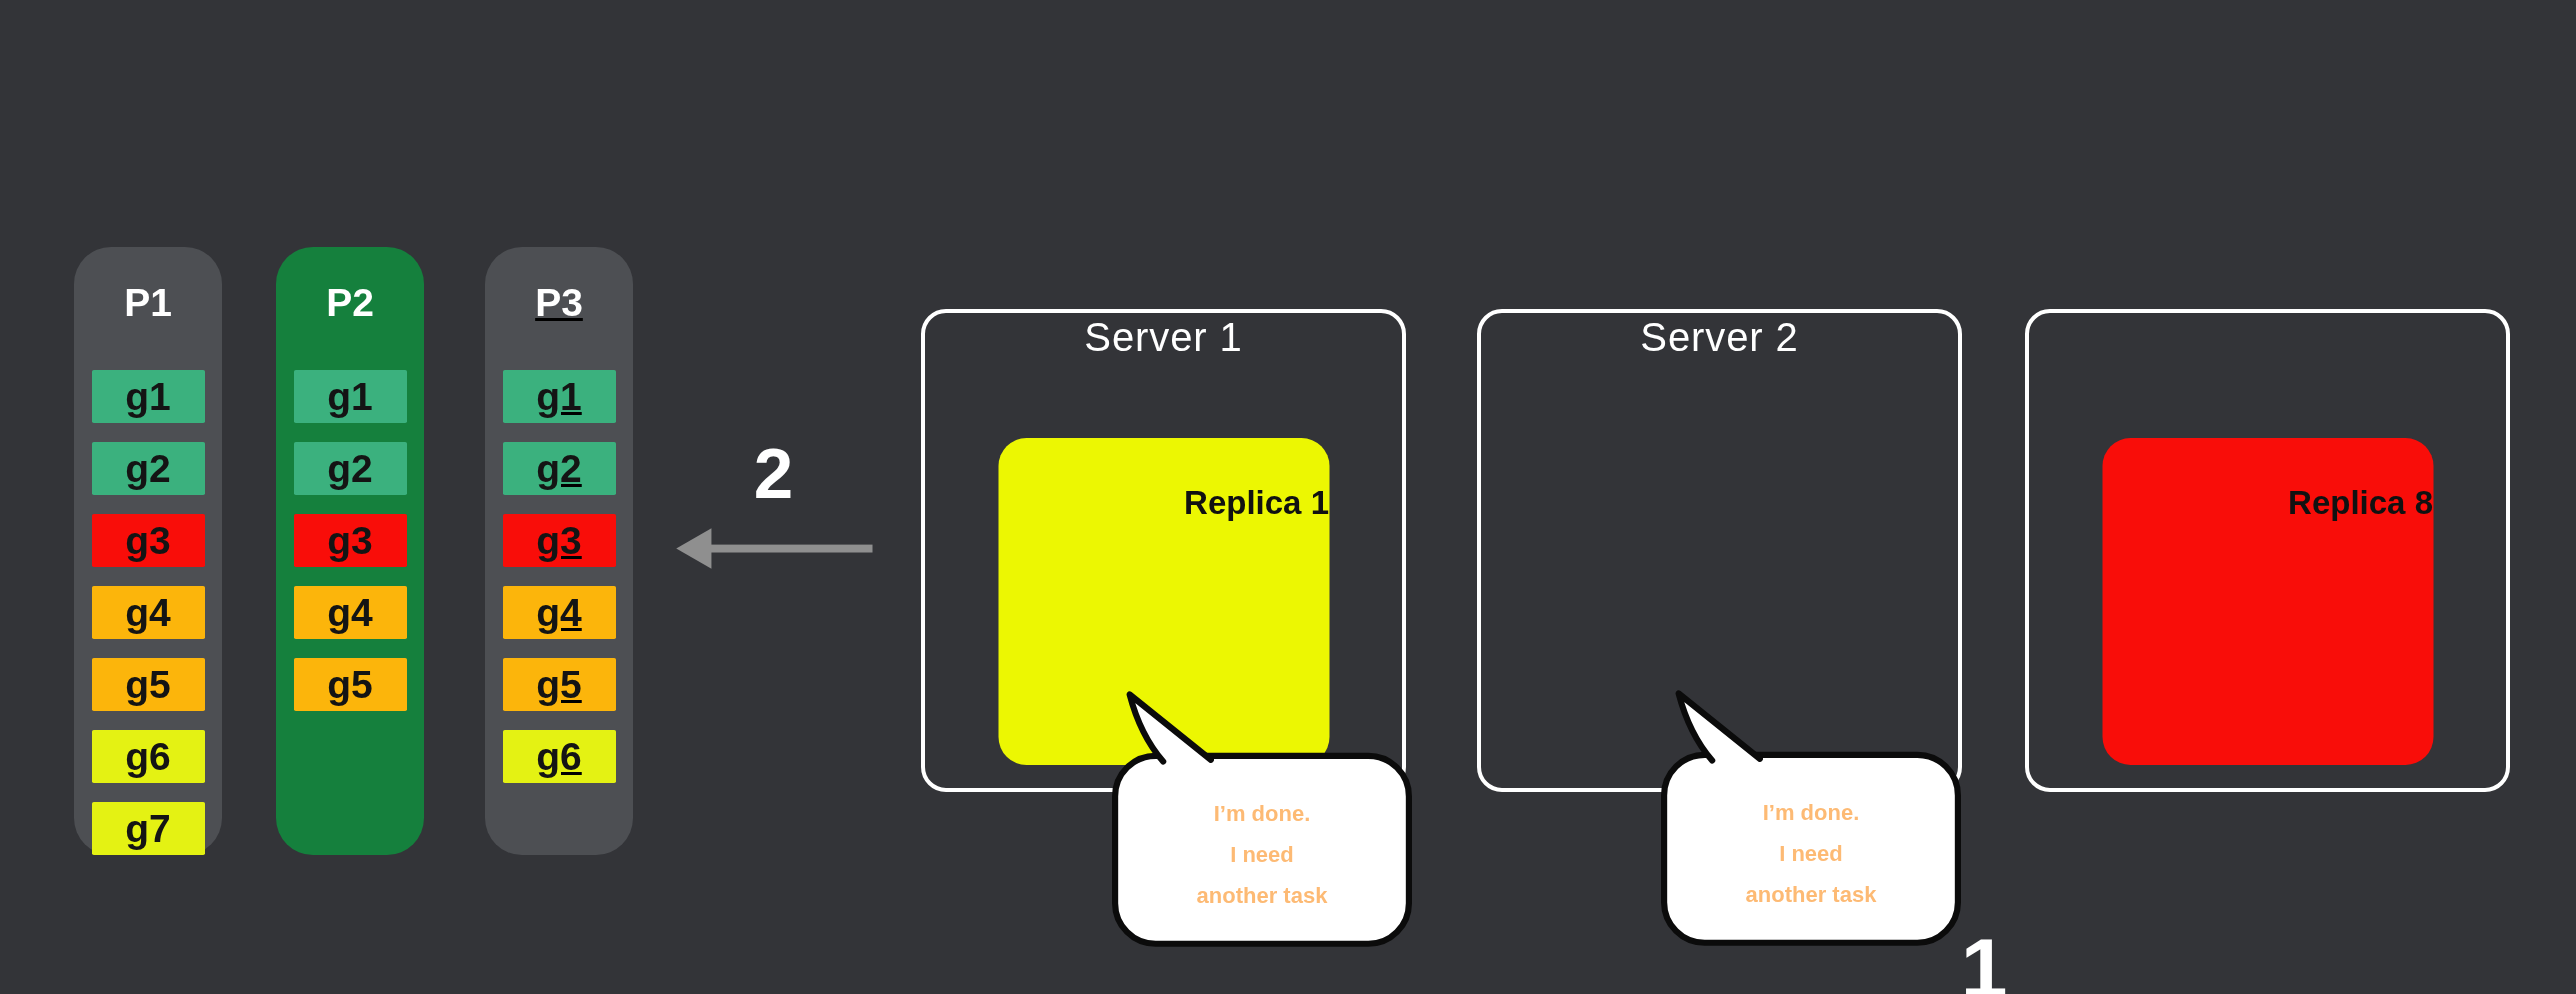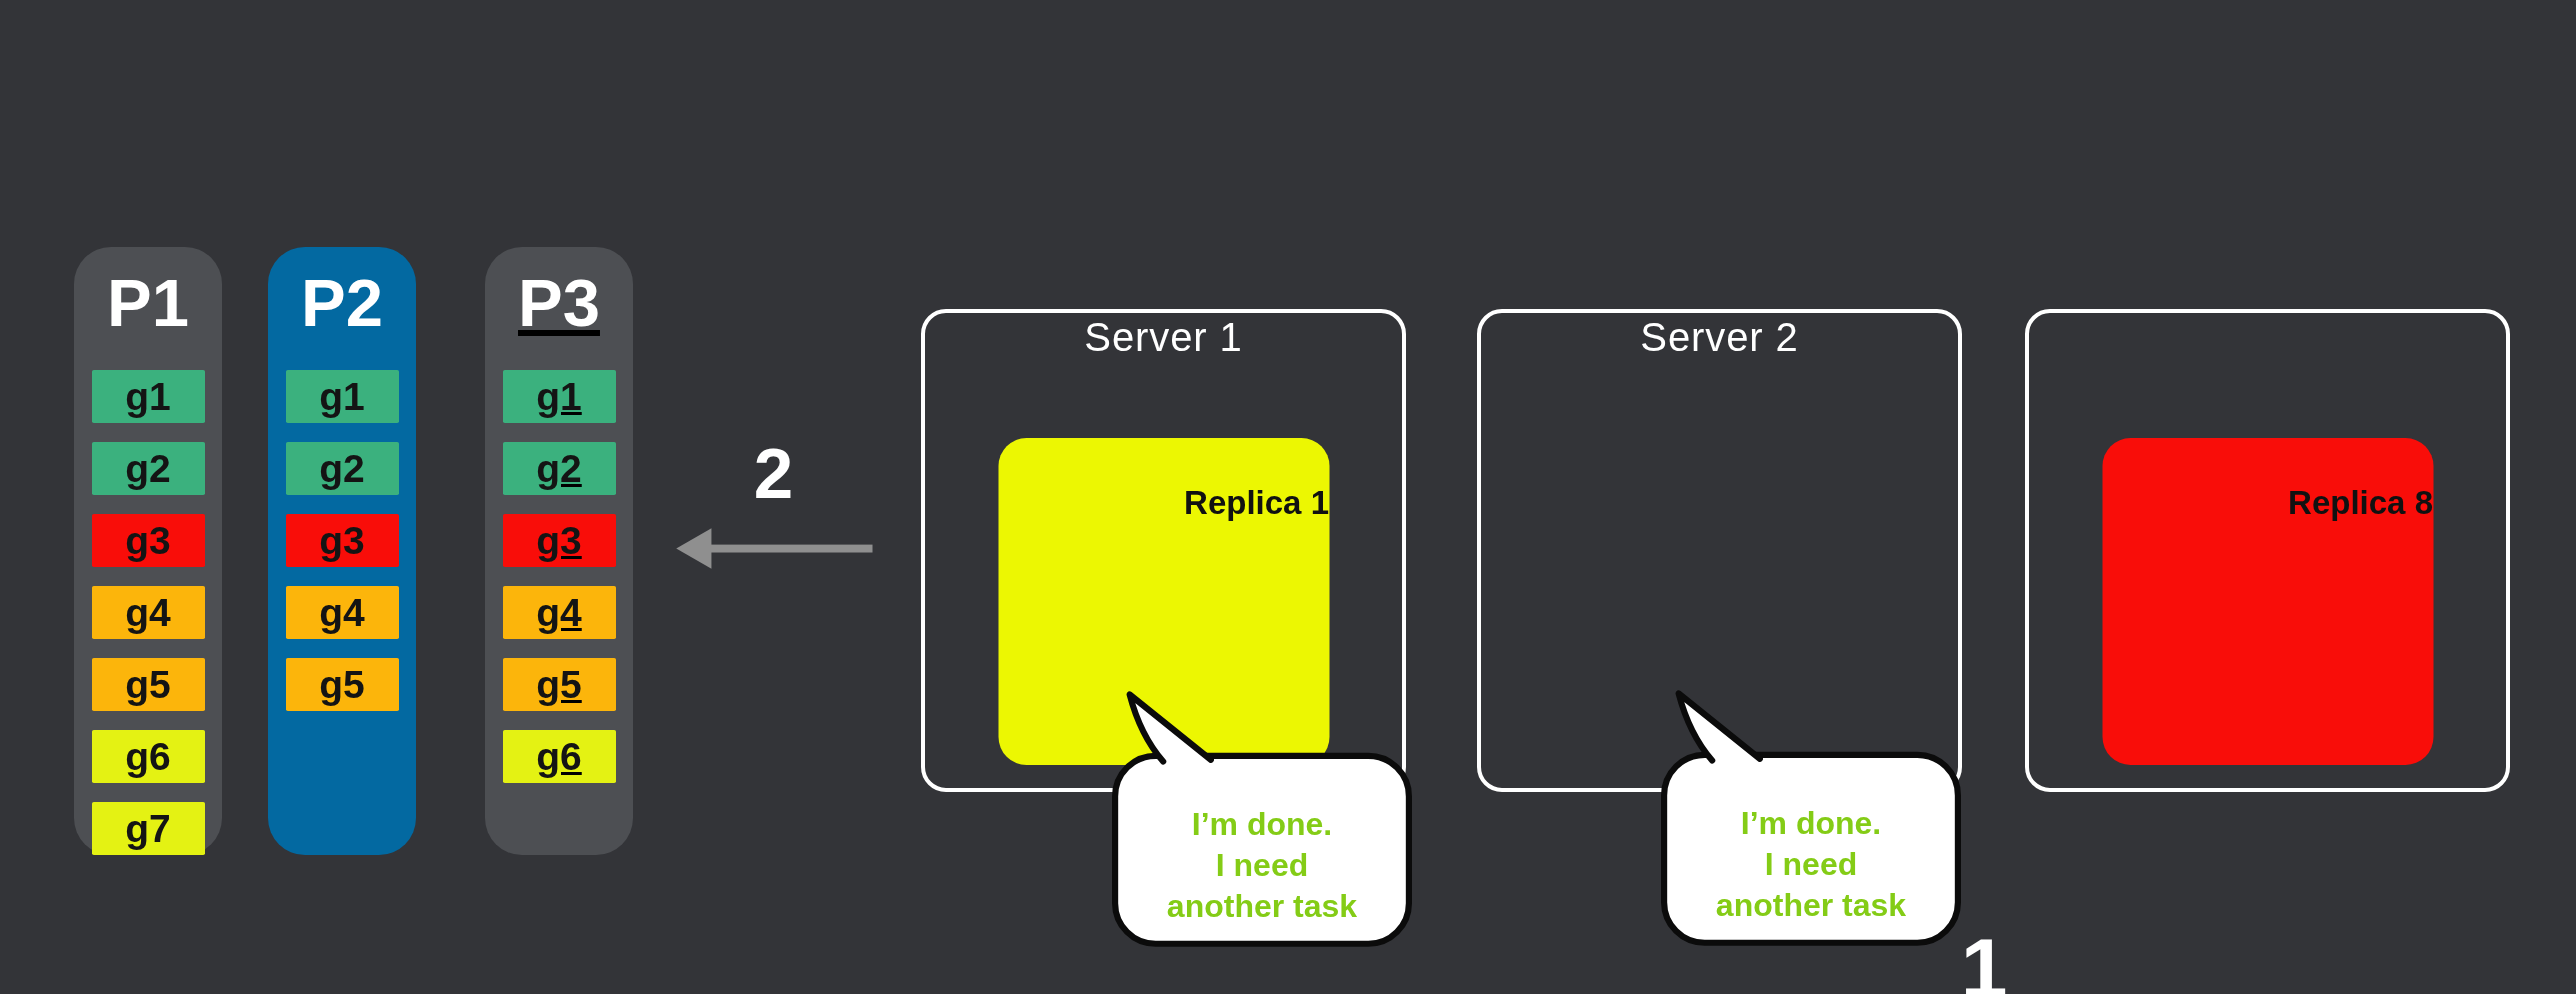--- a/index.html
+++ b/index.html
@@ -6,21 +6,21 @@
   html,body{margin:0;padding:0;background:#333438;overflow:hidden;}
   .stage{
     position:relative;width:2576px;height:994px;overflow:hidden;
     font-family:"Liberation Sans",sans-serif;background:#333438;
   }
   
   .pcol{
     position:absolute;top:247px;width:148px;height:608px;border-radius:37px;
     display:flex;flex-direction:column;align-items:center;background:#4D4F53;
   }
-  .pcol-title{margin-top:23px;font-size:67px;font-weight:700;color:#ffffff;line-height:65px;}
+  .pcol-title{margin-top:23px;font-size:39px;font-weight:700;color:#ffffff;line-height:65px;}
   .tasks{margin-top:35px;display:flex;flex-direction:column;gap:19px;}
   .chip{
     width:113px;height:53px;display:flex;align-items:center;justify-content:center;
     font-size:39px;font-weight:700;color:#141414;border-radius:1.8px;
   }
   
   .arrow-wrap{position:absolute;left:665px;top:437px;width:217px;}
   .step2{width:100%;text-align:center;font-size:71px;font-weight:700;color:#ffffff;line-height:74px;}
   .arrow-wrap svg{display:block;margin-top:5.3px;}
   .step1{
@@ -36,43 +36,43 @@
     letter-spacing:0.9px;color:#ffffff;line-height:48px;}
   .replica{
     position:absolute;top:125px;left:50%;transform:translateX(-50%);
     width:331px;height:327px;border-radius:28px;
   }
   .replica-label{margin-top:46px;text-align:right;font-size:33px;font-weight:700;color:#111111;}
   
   .bubble{position:absolute;width:300px;height:258px;}
   .bubble svg{position:absolute;left:0;top:0;}
   .bubble-text{
-    position:absolute;left:0;top:80px;width:100%;height:193px;
+    position:absolute;left:0;top:69px;width:100%;height:193px;
     display:flex;flex-direction:column;align-items:center;justify-content:center;
-    font-size:32px;font-weight:700;color:#84cc16;line-height:41px;text-align:center;
+    font-size:22px;font-weight:700;color:#fdba74;line-height:41px;text-align:center;
   }
 </style>
 </head>
 <body style="background: rgb(51, 52, 56);">
 
 <div class="stage" style="background: rgb(51, 52, 56);">
   <div id="partitions">
       <div class="pcol" style="left: 74px; background: rgb(77, 79, 83);">
         <div class="pcol-title">P1</div>
         <div class="tasks">
           <div class="chip" style="background: rgb(59, 177, 126);">g1</div>
           <div class="chip" style="background: rgb(59, 177, 126);">g2</div>
           <div class="chip" style="background: rgb(249, 13, 9);">g3</div>
           <div class="chip" style="background: rgb(252, 181, 11);">g4</div>
           <div class="chip" style="background: rgb(252, 181, 11);">g5</div>
           <div class="chip" style="background: rgb(228, 242, 19);">g6</div>
           <div class="chip" style="background: rgb(228, 242, 19);">g7</div>
         </div>
       </div>
-      <div class="pcol" style="left: 268px; background: #0369a1;">
+      <div class="pcol" style="left: 276px; background: #15803d;">
         <div class="pcol-title">P2</div>
         <div class="tasks">
           <div class="chip" style="background: rgb(59, 177, 126);">g1</div>
           <div class="chip" style="background: rgb(59, 177, 126);">g2</div>
           <div class="chip" style="background: rgb(249, 13, 9);">g3</div>
           <div class="chip" style="background: rgb(252, 181, 11);">g4</div>
           <div class="chip" style="background: rgb(252, 181, 11);">g5</div>
         </div>
       </div>
       <div class="pcol" style="left: 485px; background: rgb(77, 79, 83); text-decoration: underline;">

